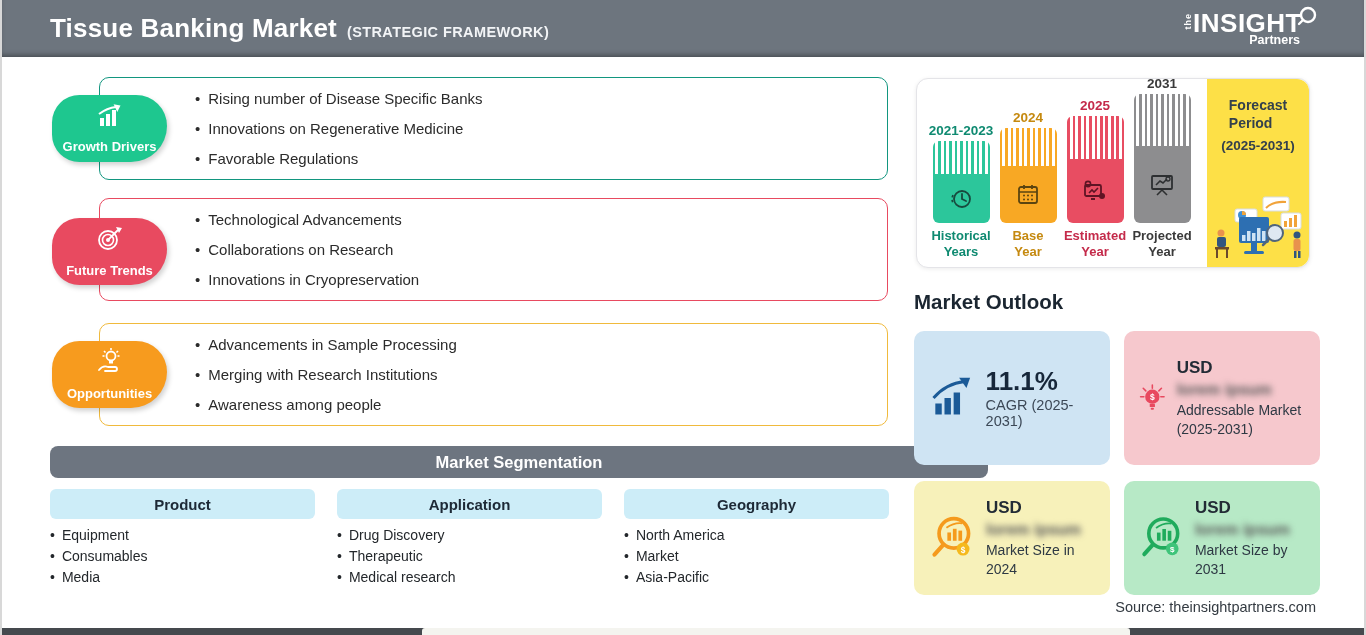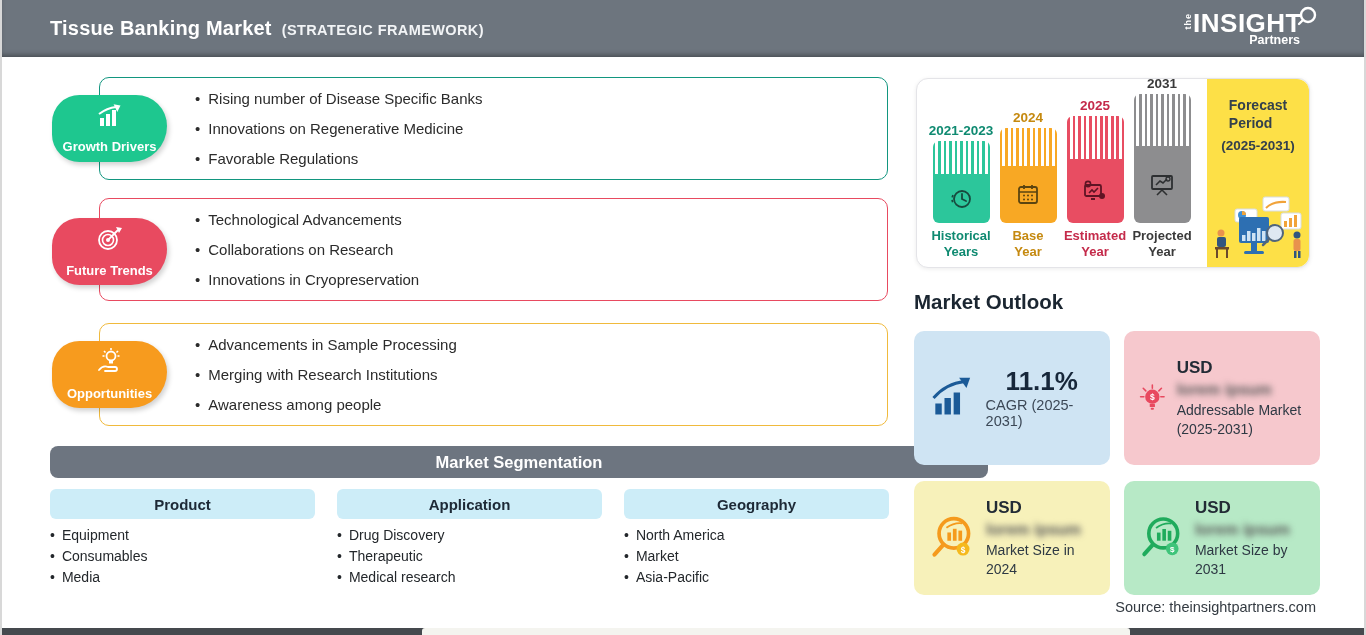--- a/index.html
+++ b/index.html
@@ -14,21 +14,21 @@
   }
   
   .header {
     position:absolute; left:0; top:0; width:100%; height:57px;
     background:#6d757e;
     display:flex; align-items:center; justify-content:space-between;
     padding:0 48px 0 48px;
     box-shadow:inset 0 -4px 5px -2px rgba(0,0,0,0.35);
   }
   .title-wrap { display:flex; align-items:baseline; gap:10px; }
-  .title { color:#fff; font-size:20px; font-weight:bold; letter-spacing:0.2px; }
+  .title { color:#fff; font-size:26px; font-weight:bold; letter-spacing:0.2px; }
   .subtitle { color:#f2f4f6; font-size:14.5px; font-weight:600; letter-spacing:0.4px; }
   .logo { position:relative; display:flex; align-items:flex-start; color:#fff; padding-right:14px; }
   .logo-the { writing-mode:vertical-rl; transform:rotate(180deg); font-size:9px; font-weight:bold; letter-spacing:1px; margin-top:3px; text-transform:lowercase; }
   .logo-main { display:flex; flex-direction:column; align-items:flex-end; line-height:1; }
   .logo-insight { font-size:26px; font-weight:bold; letter-spacing:0.5px; }
   .logo-partners { font-size:12.5px; font-weight:bold; margin-top:-2px; margin-right:2px; }
   .logo-ring { position:absolute; right:-2px; top:-4px; }
   
   .frame-box {
     position:absolute; left:97px; width:789px; height:103px;
@@ -87,21 +87,21 @@
   .bar-solid { flex:1; background:var(--bar-color); display:flex; align-items:center; justify-content:center; }
   .bar-label { font-size:13px; font-weight:bold; text-align:center; line-height:1.2; margin-top:5px; height:31px; color:var(--bar-text); }
   
   .outlook-title { position:absolute; left:912px; top:290px; font-size:20.5px; font-weight:bold; color:#1b2631; }
   .card { position:absolute; border-radius:10px; display:flex; align-items:center; padding:12px 10px 12px 14px; gap:10px; }
   .card-1 { left:912px; top:331px; width:196px; height:134px; }
   .card-2 { left:1122px; top:331px; width:196px; height:134px; }
   .card-3 { left:912px; top:481px; width:196px; height:114px; }
   .card-4 { left:1122px; top:481px; width:196px; height:114px; }
   .card-text { display:flex; flex-direction:column; }
-  .card-value { font-size:26px; font-weight:bold; color:#17273a; line-height:1.1;margin-left:20px; }
+  .card-value { font-size:26px; font-weight:bold; color:#17273a; line-height:1.1; }
   .card-sub { font-size:14.5px; color:#3c4856; margin-top:2px; }
   .card-usd { font-size:17px; font-weight:bold; color:#222b35; }
   .blurred { filter:blur(3px); font-size:16px; font-weight:bold; color:#5a5a5a; margin:3px 0 2px; }
   .card-label { font-size:14px; color:#2e3944; line-height:1.35; }
   .source { position:absolute; right:48px; top:599px; font-size:14.5px; color:#333a41; }
   
   .bottom-strip { position:absolute; left:0; bottom:0; width:100%; height:7px; background:#45494e; }
   .bottom-strip-light { position:absolute; left:420px; bottom:0; width:708px; height:7px; background:#f4f4ef; border-radius:3px 3px 0 0; }
 </style>
 </head>

